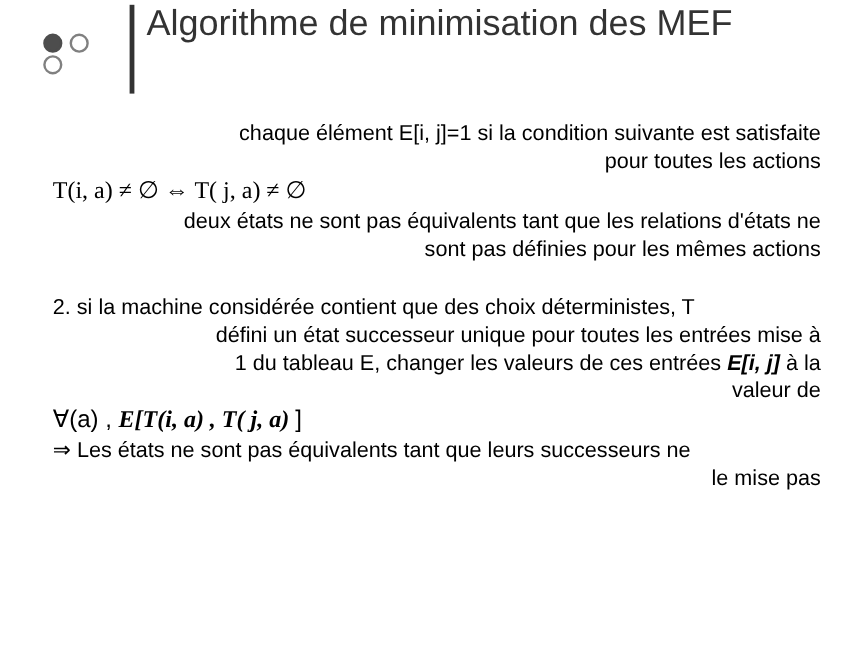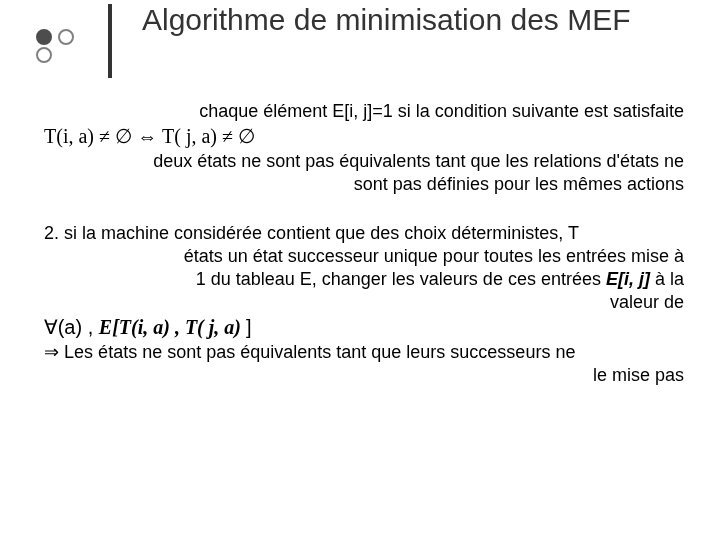--- a/index.html
+++ b/index.html
@@ -48,21 +48,20 @@
   }
   .title {
     position: absolute;
     left: 122px;
     top: 2px;
     width: 560px;
     font-size: 30px;
     line-height: 36px;
     color: #333333;
     font-weight: normal;
-    margin-left: 20px;
   }
   .body {
     position: absolute;
     left: 44px;
     top: 100px;
     width: 640px;
     font-size: 18px;
     line-height: 23px;
   }
   .item {
@@ -99,34 +98,35 @@
 
   <div class="title-rule"></div>
 
   <div class="title">Algorithme de minimisation des MEF</div>
 
   <div class="body">
 
     <div class="item">
       <div class="indent">
         <span>chaque élément E[i, j]=1 si la condition suivante est satisfaite</span><br>
+        <span>pour toutes les actions</span>
       </div>
       <div class="formula">
         <span>T(i, a) ≠ ∅ ⇔ T( j, a) ≠ ∅</span>
       </div>
       <div class="indent">
         <span>deux états ne sont pas équivalents tant que les relations d'états ne</span><br>
         &nbsp;&nbsp;<span>sont pas définies pour les mêmes actions</span>
       </div>
     </div>
 
     <div class="item" style="margin-top:26px;">
       <span>2. si la machine considérée contient que des choix déterministes, T</span>
       <div class="indent">
-        <span>états un état successeur unique pour toutes les entrées mise à</span><br>
+        <span>défini un état successeur unique pour toutes les entrées mise à</span><br>
         <span><span>1 du tableau E, changer les valeurs de ces entrées</span> <span class="italic">E[i, j]</span><span> à la</span></span><br>
         <span>valeur de</span>
       </div>
       <div class="formula">
         <span class="arial">∀(a) , </span><span class="italic">E[T(i, a) , T( j, a) </span><span class="arial">]</span>
       </div>
       <div class="arrow-line">
         <span class="arrow-sym">⇒ </span>
         <span>Les états ne sont pas équivalents tant que leurs successeurs ne</span>
         <div class="indent"><span>le mise pas</span></div>

